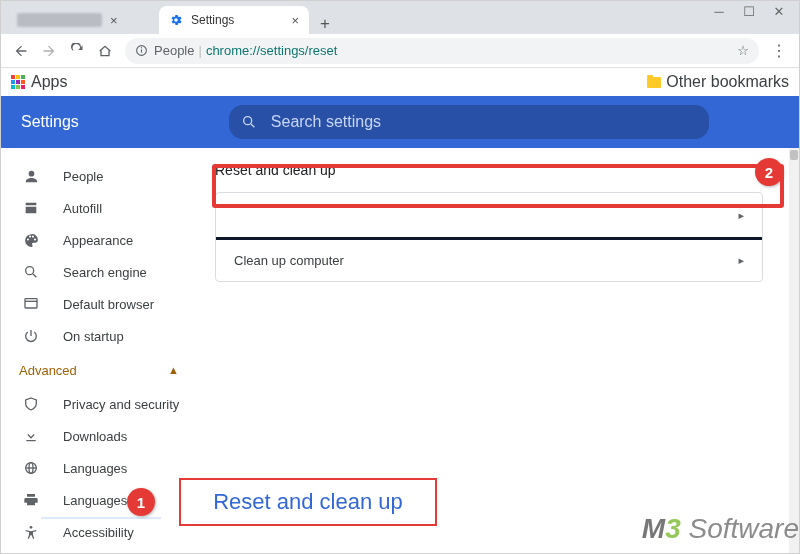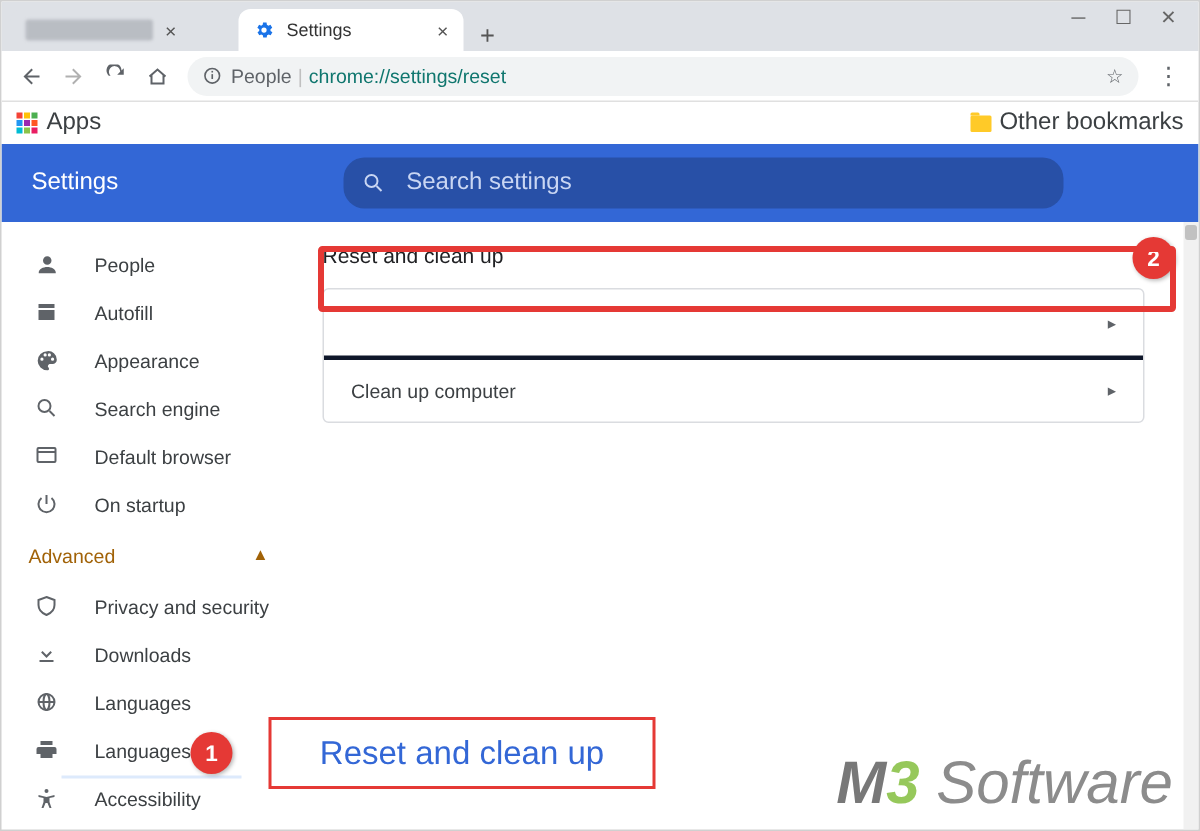--- a/index.html
+++ b/index.html
@@ -74,21 +74,21 @@
     .redbox2 { position:absolute; left:211px; top:163px; width:572px; height:44px; border:4px solid #e53935; border-radius:3px; z-index:3;}
 
     .callout { position:absolute; left:178px; top:477px; width:258px; height:48px; border:2px solid #e53935; display:flex; align-items:center; justify-content:center; font-size:22px; color:#3367d6; font-weight:500; filter: blur(.4px); background:rgba(255,255,255,.6);}
     .active-side-underline { position:absolute; left:40px; top:516px; width:120px; border-bottom:2px solid rgba(26,115,232,.15);}
 
     
     .scroll-hint { position:absolute; right:0; top:0; bottom:0; width:10px; background:linear-gradient(#f1f1f1,#f1f1f1);}
     .scroll-thumb-v { position:absolute; right:1px; top:2px; width:8px; height:10px; background:#c1c1c1; border-radius:2px;}
 
     
-    .watermark { position:absolute; right:17px; bottom:8px; font-size:40px; font-weight:700; color:#6a6a6a; font-style:italic; opacity:.9;}
+    .watermark { position:absolute; right:0; bottom:8px; font-size:28px; font-weight:700; color:#6a6a6a; font-style:italic; opacity:.9;}
     .watermark .m3 { color:#8bc34a; font-style:italic;}
     .watermark .m3 .m { color:#6a6a6a;}
     .watermark .sw { color:#808080; font-weight:500;}
     svg { display:block; }
   </style>
 </head>
 <body>
 
 <div class="window-controls">
   <span>─</span>

